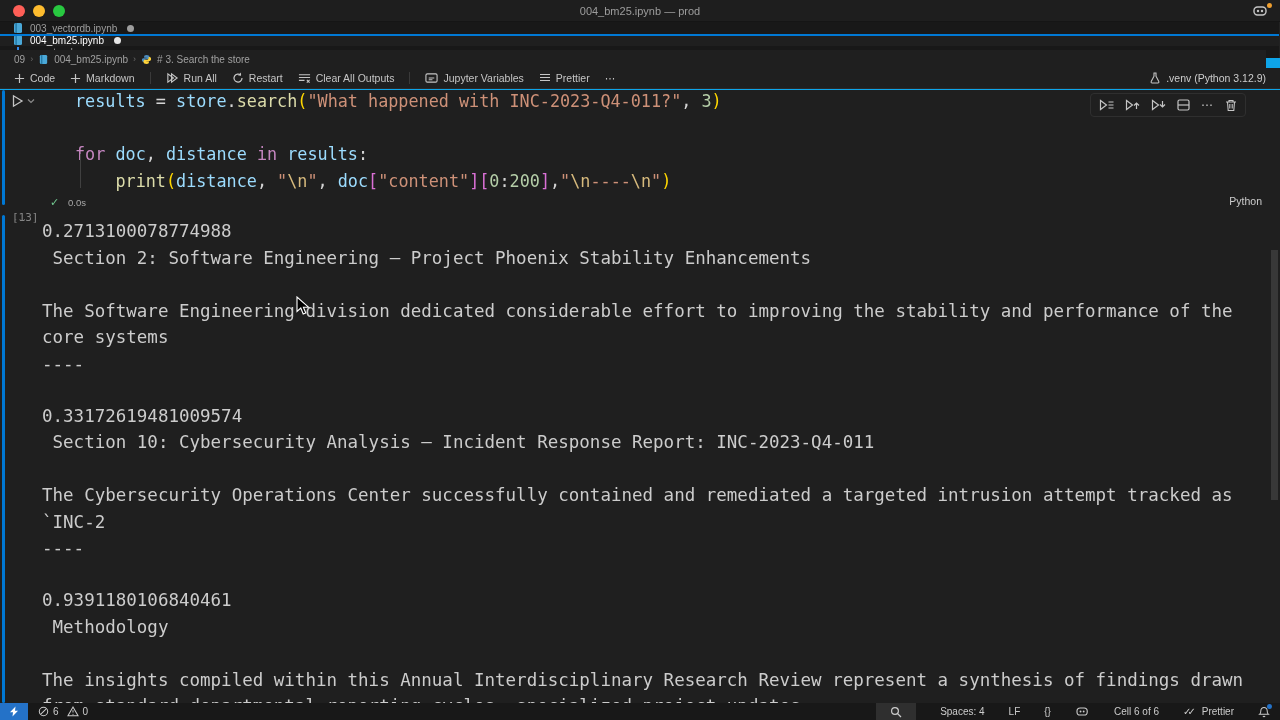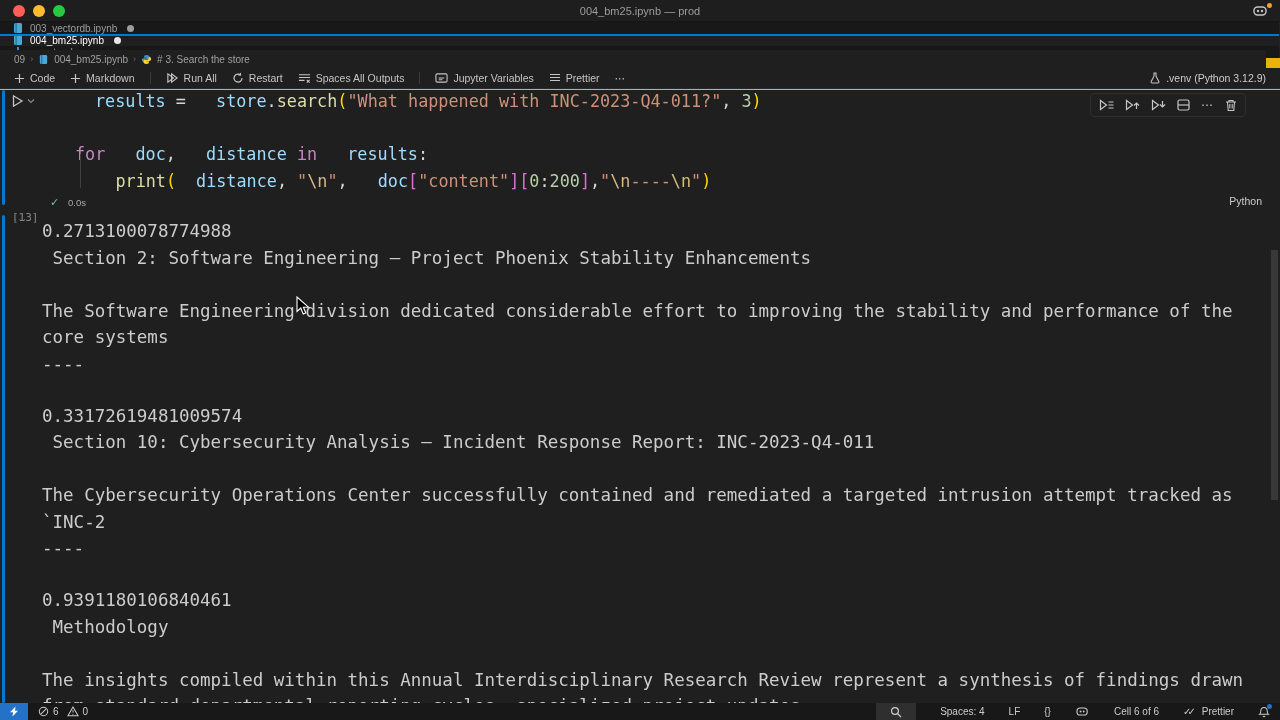--- a/index.html
+++ b/index.html
@@ -1,19 +1,19 @@
 <!DOCTYPE html>
 <html><head>
 <meta charset="utf-8">
 <style>
   * { margin:0; padding:0; box-sizing:border-box; }
   html,body { background:#000; }
   #app {
     position:relative; width:1280px; height:720px; overflow:hidden;
-    background:#eab308; font-family:"Liberation Sans", sans-serif;
+    background:#0ea5e9; font-family:"Liberation Sans", sans-serif;
     color:#cccccc; cursor:default;
   }
   
   .titlebar { position:absolute; top:0; left:0; right:0; height:22px; background:#1e1e1e; border-bottom:1px solid #151515; display:flex; align-items:center; }
   .traffic { position:absolute; left:13px; top:5px; display:flex; gap:8px; }
   .traffic span { width:12px; height:12px; border-radius:50%; display:block; }
   .tl-red { background:#ff5f57; } .tl-yellow { background:#febc2e; } .tl-green { background:#28c840; }
   .win-title { width:100%; text-align:center; font-size:11px; color:#9d9d9d; }
   .tb-copilot { position:absolute; right:10px; top:4px; width:18px; height:14px; }
   
@@ -34,21 +34,21 @@
   .nbt-right { margin-left:auto; display:flex; align-items:center; gap:5px; color:#cccccc; }
   .icn { display:inline-block; vertical-align:middle; }
   
   .notebook { position:absolute; top:90px; left:0; right:0; bottom:17px; background:#1f1f1f; overflow:hidden; }
   .focusbar { position:absolute; left:2px; width:3px; border-radius:2px; background:#0078d4; }
   .fb1 { top:0; height:115px; }
   .fb2 { top:125px; bottom:0; }
   .runbtn { position:absolute; left:11px; top:4px; display:flex; align-items:center; gap:3px; color:#c5c5c5; }
   .code-area { position:absolute; left:75px; top:-2px; right:80px; font-family:"DejaVu Sans Mono", monospace; font-size:16.8px; line-height:26.5px; white-space:pre; }
   .code-line { height:26.5px; }
-  .t-var { color:#9cdcfe;margin-left:20px; } .t-pln { color:#d4d4d4; } .t-fn { color:#dcdcaa; }
+  .t-var { color:#9cdcfe; } .t-pln { color:#d4d4d4; } .t-fn { color:#dcdcaa; }
   .t-kw { color:#c586c0; } .t-str { color:#ce9178; } .t-esc { color:#d7ba7d; }
   .t-num { color:#b5cea8; } .t-b1 { color:#ffd700; } .t-b2 { color:#da70d6; }
   .indent-guide { position:absolute; left:80px; top:64px; width:1px; height:34px; background:#404040; }
   .cell-toolbar { position:absolute; right:34px; top:3px; display:flex; align-items:center; gap:11px; padding:4px 8px; background:#1f1f1f; border:1px solid #2f2f2f; border-radius:4px; color:#c5c5c5; }
   .exec-row { position:absolute; left:0; right:0; top:103px; height:20px; font-size:9.5px; color:#9d9d9d; }
   .exec-count { position:absolute; left:12px; top:18px; font-family:"DejaVu Sans Mono", monospace; font-size:11px; color:#858585; }
   .exec-check { position:absolute; left:50px; top:3px; color:#73c991; font-size:11px; }
   .exec-time { position:absolute; left:68px; top:4px; color:#a8a8a8; }
   .cell-lang { position:absolute; right:18px; top:2px; font-size:10.5px; color:#cccccc; }
   .out-gutter-dots { position:absolute; left:14px; top:124px; color:#6a6a6a; font-size:10px; letter-spacing:1px; }
@@ -169,21 +169,21 @@
           <path d="M10 6a4 4 0 1 1-1.2-2.8" fill="none" stroke="#c5c5c5" stroke-width="1.2"></path>
           <path d="M9 0.6v3h-3z" fill="#c5c5c5"></path>
         </svg>
       <span>Restart</span>
     </div>
     <div class="nbt-item">
       <svg class="icn" width="13" height="12" viewBox="0 0 14 12">
           <path d="M1 2.5h12M1 5.5h12M1 8.5h6" stroke="#c5c5c5" stroke-width="1.2"></path>
           <path d="M9.5 8l3 3M12.5 8l-3 3" stroke="#c5c5c5" stroke-width="1.2"></path>
         </svg>
-      <span>Spaces All Outputs</span>
+      <span>Clear All Outputs</span>
     </div>
     <div class="nbt-sep"></div>
     <div class="nbt-item">
       <svg class="icn" width="13" height="12" viewBox="0 0 14 12">
           <rect x="1" y="1.5" width="12" height="9" rx="1.5" fill="none" stroke="#c5c5c5" stroke-width="1.2"></rect>
           <path d="M4 6h6M4 8h4" stroke="#c5c5c5" stroke-width="1.1"></path>
         </svg>
       <span>Jupyter Variables</span>
     </div>
     <div class="nbt-item">

